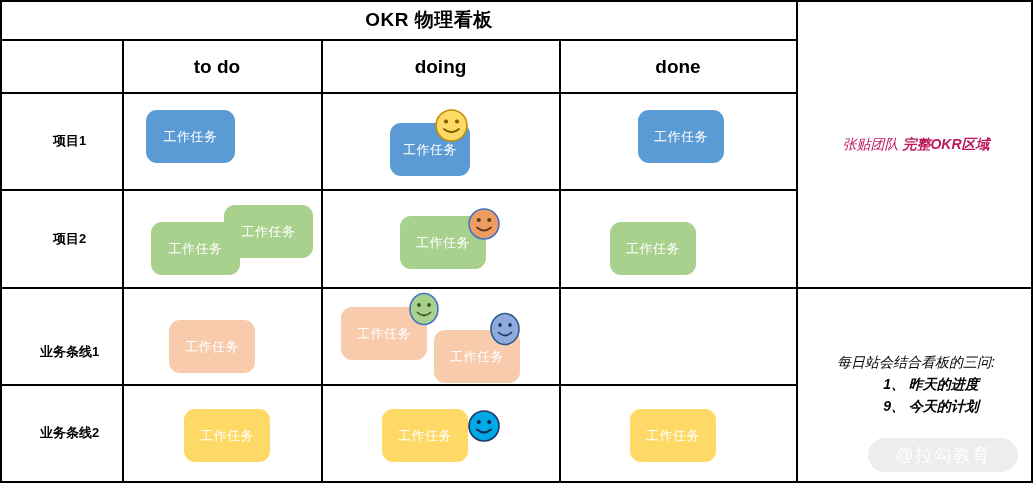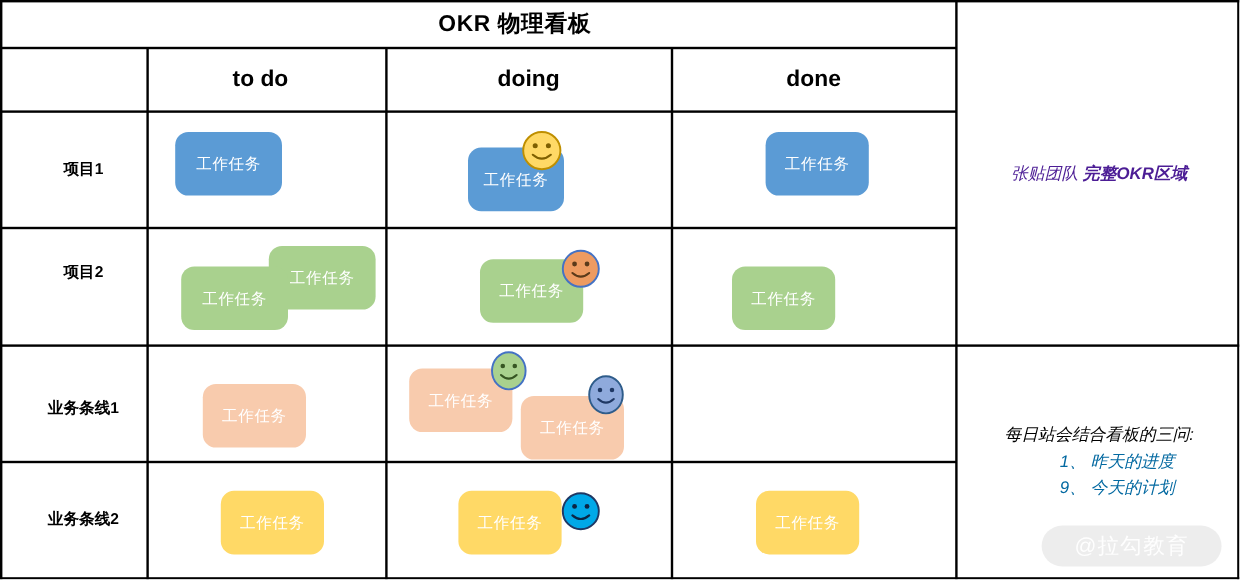--- a/index.html
+++ b/index.html
@@ -99,21 +99,21 @@
     box-sizing: border-box;
     padding: 0 10px;
   }
   .panel-top { top: 2px; height: 286px; }
   .panel-bottom { top: 290px; height: 191px; }
 
   .panel-line {
     font-size: 14px;
     font-style: italic;
     font-weight: 700;
-    color: #4c1d95;
+    color: #be185d;
     white-space: nowrap;
   }
   .panel-line .light {
     font-weight: 400;
   }
   .panel-heading {
     font-size: 14px;
     font-style: italic;
     font-weight: 400;
     color: #000000;
@@ -121,22 +121,22 @@
   }
   .panel-list {
     margin: 0;
     padding: 0;
     list-style: none;
     text-align: left;
   }
   .panel-list li {
     font-size: 14px;
     font-style: italic;
-    font-weight: 400;
-    color: #0369a1;
+    font-weight: 700;
+    color: #000000;
     line-height: 1.55;
     white-space: nowrap;
   }
   .panel-list li.i1 { padding-left: 30px; }
   .panel-list li.i2 { padding-left: 30px; }
   .panel-list li.i3 { padding-left: 8px; }
 
   
   .watermark {
     position: absolute;
@@ -185,24 +185,24 @@
   <div class="col-head" style="left:322px; width:237px;">
     <span>doing</span>
   </div>
   <div class="col-head" style="left:560px; width:236px;">
     <span>done</span>
   </div>
 
   <div class="row-head" style="top:93px;  height:96px;">
     <span>项目1</span>
   </div>
-  <div class="row-head" style="top:178px; height:97px;text-align:right;">
+  <div class="row-head" style="top:190px; height:97px;text-align:right;">
     <span>项目2</span>
   </div>
-  <div class="row-head" style="top:292px; height:96px;">
+  <div class="row-head" style="top:304px; height:96px;">
     <span>业务条线1</span>
   </div>
   <div class="row-head" style="top:385px; height:96px;">
     <span>业务条线2</span>
   </div>
 
   <div class="card" style="left:146px; top:110px; width:89px; height:53px; background:#5B9BD5;">
     <span>工作任务</span>
   </div>
 

